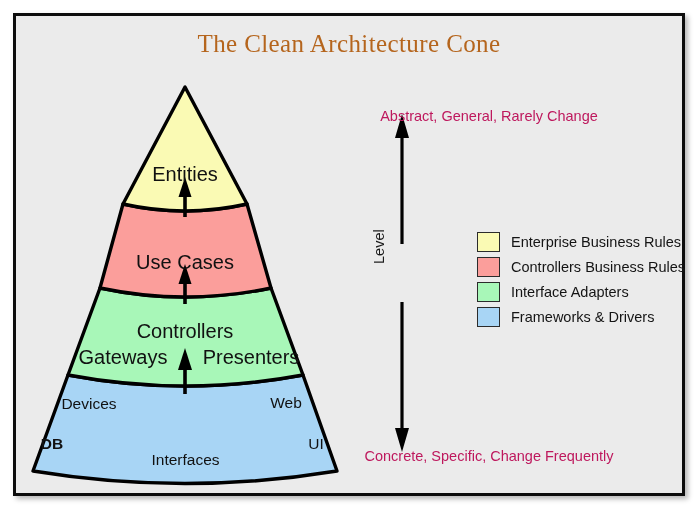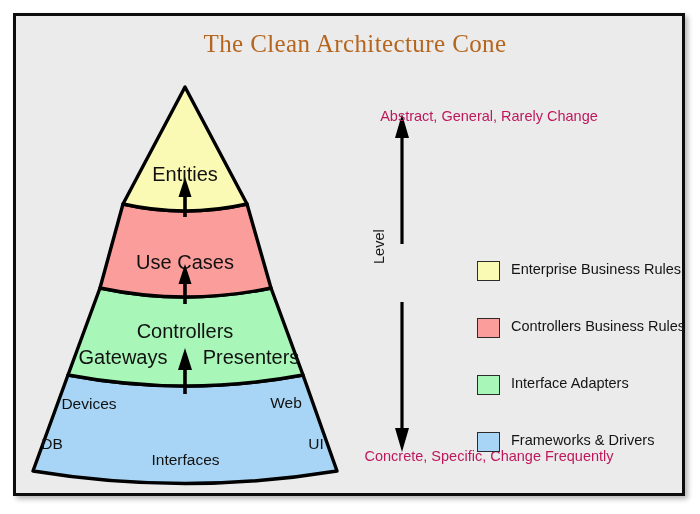--- a/index.html
+++ b/index.html
@@ -32,21 +32,20 @@
     position: absolute;
     left: 0;
     top: 14px;
     width: 100%;
     text-align: center;
     font-family: "Liberation Serif", serif;
     font-size: 25px;
     color: #b5651d;
     letter-spacing: 0.4px;
     white-space: nowrap;
-    margin-left: 6px;
   }
   
   #cone-svg {
     position: absolute;
     left: 0;
     top: 0;
   }
   
   #axis-svg {
     position: absolute;
@@ -73,23 +72,22 @@
     transform-origin: left top;
   }
   
   #legend {
     position: absolute;
     left: 461px;
     top: 213px;
   }
   .legend-row {
     display: flex;
-    align-items: flex-start;
+    align-items: center;
     height: 25px;
-    margin-top: 32px;
   }
   .legend-swatch {
     width: 23px;
     height: 20px;
     border: 1.6px solid #2b2b2b;
     box-sizing: border-box;
     flex: 0 0 auto;
   }
   .legend-label {
     margin-left: 11px;
@@ -147,21 +145,21 @@
     <div class="cone-label" style="left:109px; top:304px; width:120px;">Controllers</div>
 
     <div class="cone-label" style="left:180px; top:330px; width:110px;">Presenters</div>
 
     <div class="cone-label" style="left:52px; top:330px; width:110px;">Gateways</div>
 
     <div class="cone-label small" style="left:28px; top:379px; width:90px;">Devices</div>
 
     <div class="cone-label small" style="left:235px; top:378px; width:70px;">Web</div>
 
-    <div class="cone-label small" style="left:11px; top:419px; width:50px;">DB</div>
+    <div class="cone-label small" style="left:11px; top:419px; width:50px;font-weight:bold;">DB</div>
 
     <div class="cone-label small" style="left:275px; top:419px; width:50px;">UI</div>
 
 
     <div class="cone-label small" style="left:112px; top:435px; width:115px;">Interfaces</div>
 
     <svg id="axis-svg" width="672" height="483" viewBox="0 0 672 483">
       <line x1="386" y1="113" x2="386" y2="421" stroke="#000000" stroke-width="3.2"></line>
       <polygon points="386,98 379,122 393,122" fill="#000000"></polygon>
       <polygon points="386,436 379,412 393,412" fill="#000000"></polygon>

